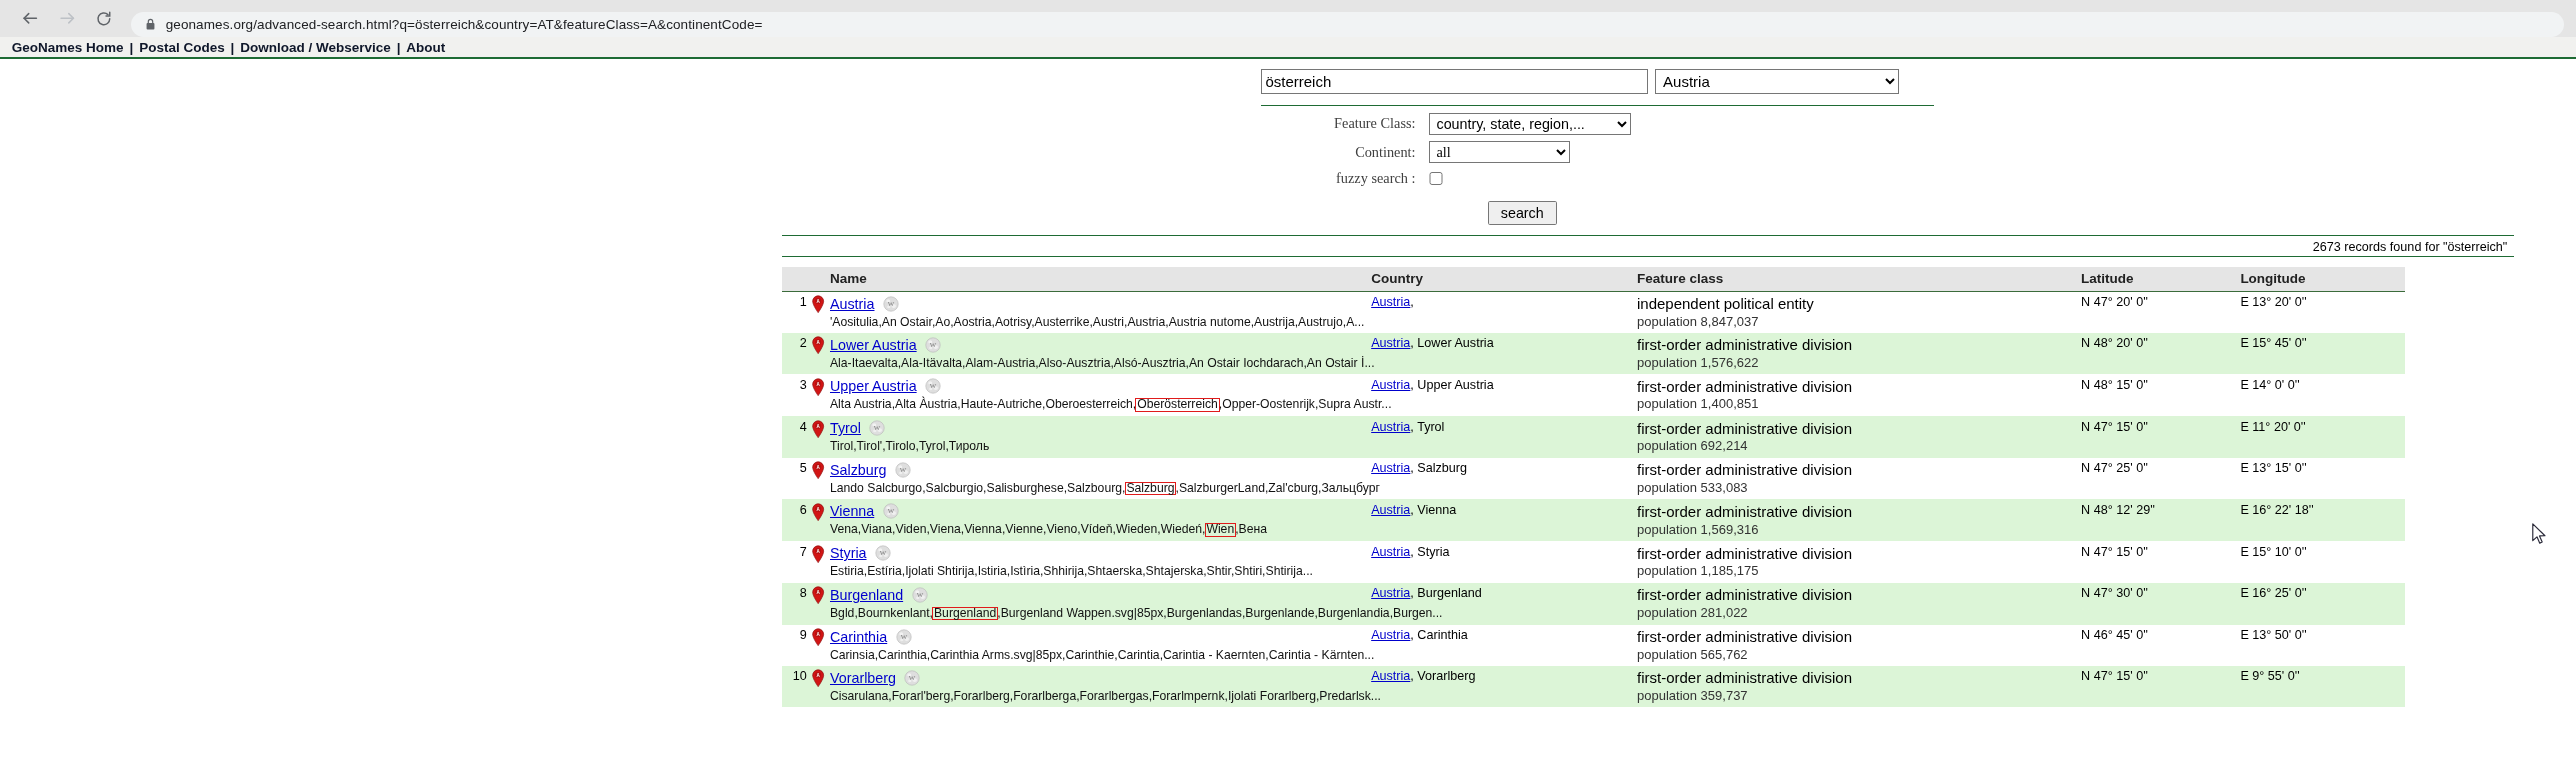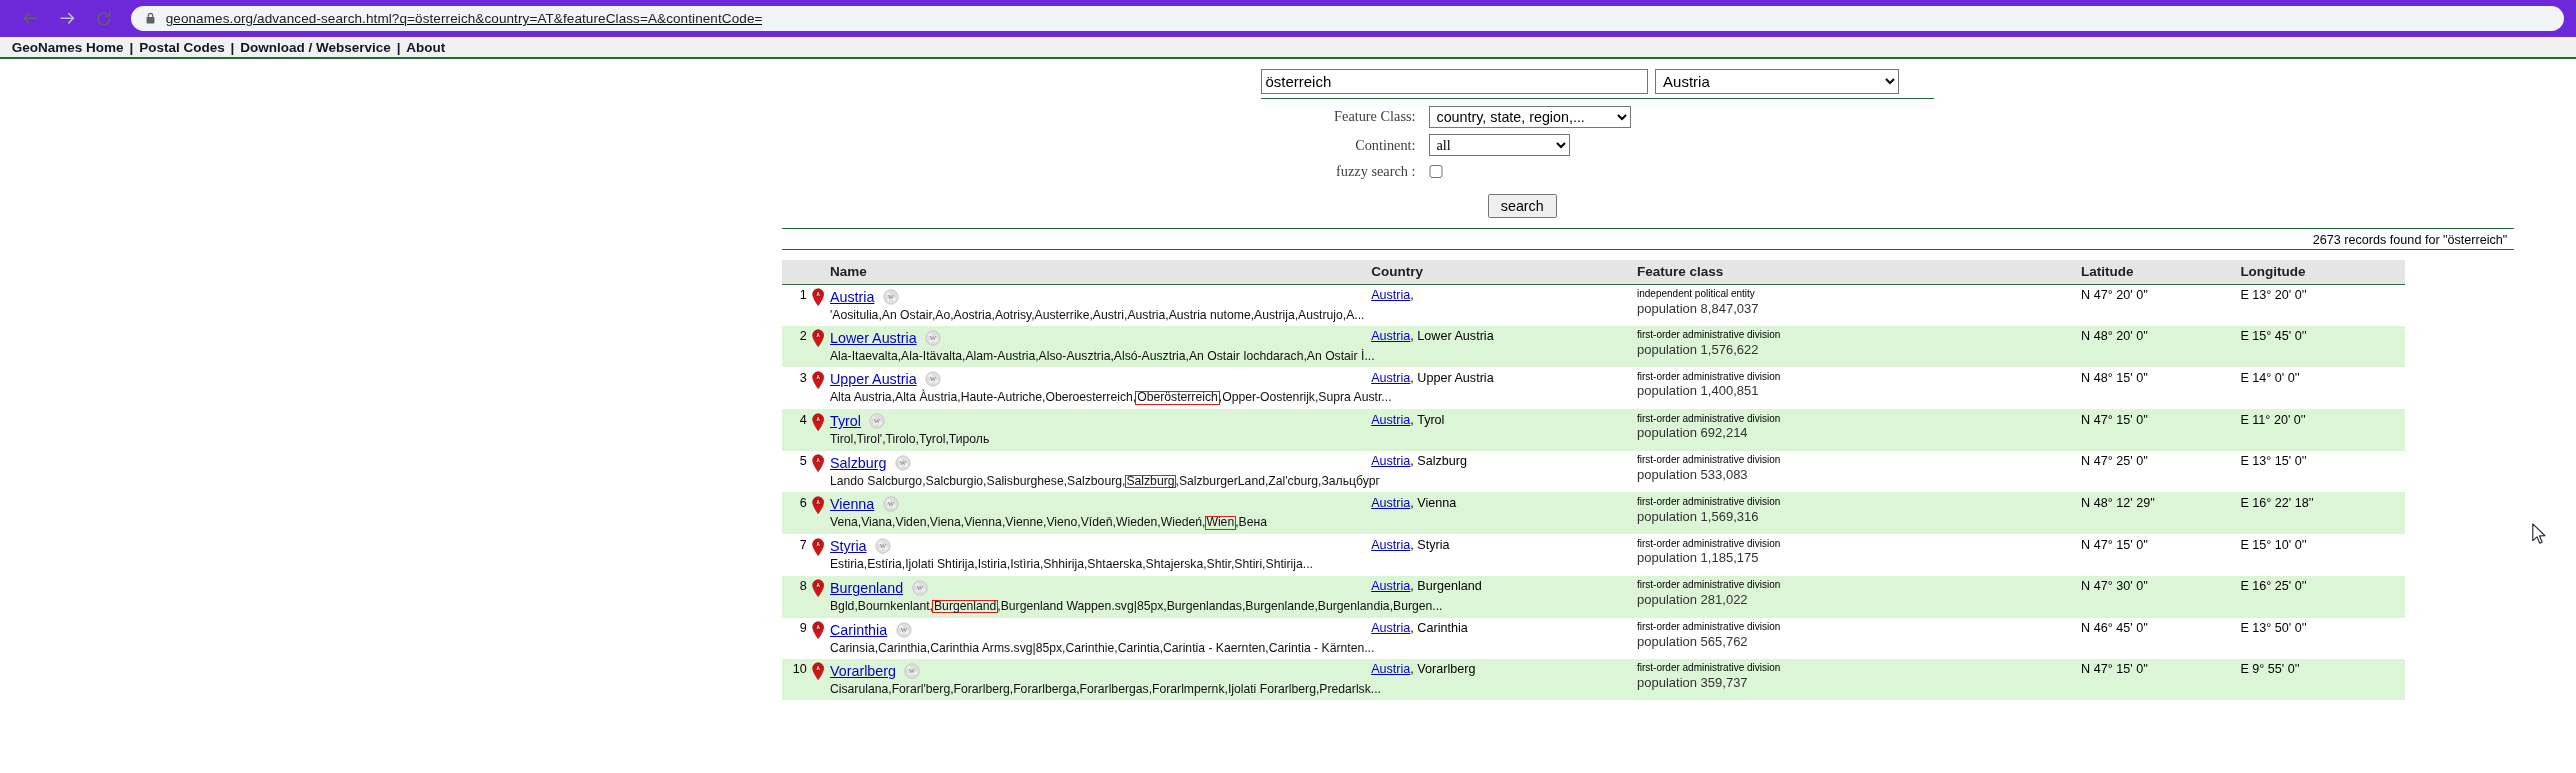--- a/index.html
+++ b/index.html
@@ -8,26 +8,25 @@
     background: #ffffff;
     width: 2576px;
     height: 774px;
     overflow: hidden;
     font-family: "Liberation Sans", sans-serif;
   }
 
   
   #browser-chrome {
     height: 37px;
-    background: #6d28d9;
-    display: flex;
-    align-items: center;
+    background: #e5e5e5;
+    display: flex;
+    align-items: flex-end;
     padding: 0 0 0 11.8px;
     box-sizing: border-box;
-    text-decoration: underline;
   }
   .nav-btn {
     width: 37px;
     height: 37px;
     display: flex;
     align-items: center;
     justify-content: center;
     flex: 0 0 auto;
     cursor: pointer;
   }
@@ -87,21 +86,21 @@
     margin-left: 782px;
     padding-top: 10px;
     position: relative;
   }
   #form-top-row {
     display: flex;
     align-items: flex-start;
     border-bottom: 1.7px solid #1e6b34;
     width: 673px;
     margin-left: 479px;
-    padding-bottom: 4px;
+    padding-bottom: 11px;
     box-sizing: border-box;
   }
   #q-input {
     width: 387px;
     height: 25px;
     font-size: 15px;
     padding: 1.7px 3.4px;
     box-sizing: border-box;
     border: 0.8px solid #767676;
     background: #ffffff;
@@ -251,21 +250,21 @@
     display: inline-block;
     line-height: 11.8px;
     margin: 0 -0.8px;
   }
   .country-link {
     color: #0000cc;
     text-decoration: underline;
     cursor: pointer;
   }
   .cell-country { font-size: 12.6px; padding-left: 1.7px; }
-  .fclass-main { font-size: 10px; color: #000; }
+  .fclass-main { font-size: 15px; color: #000; }
   .fclass-pop  { font-size: 13px; color: #333; margin-top: 1.7px; }
   .cell-lat, .cell-lon { font-size: 12.6px; white-space: nowrap; }
 
   
   #mouse-cursor {
     position: absolute;
     left: 2531px;
     top: 486px;
     pointer-events: none;
   }

